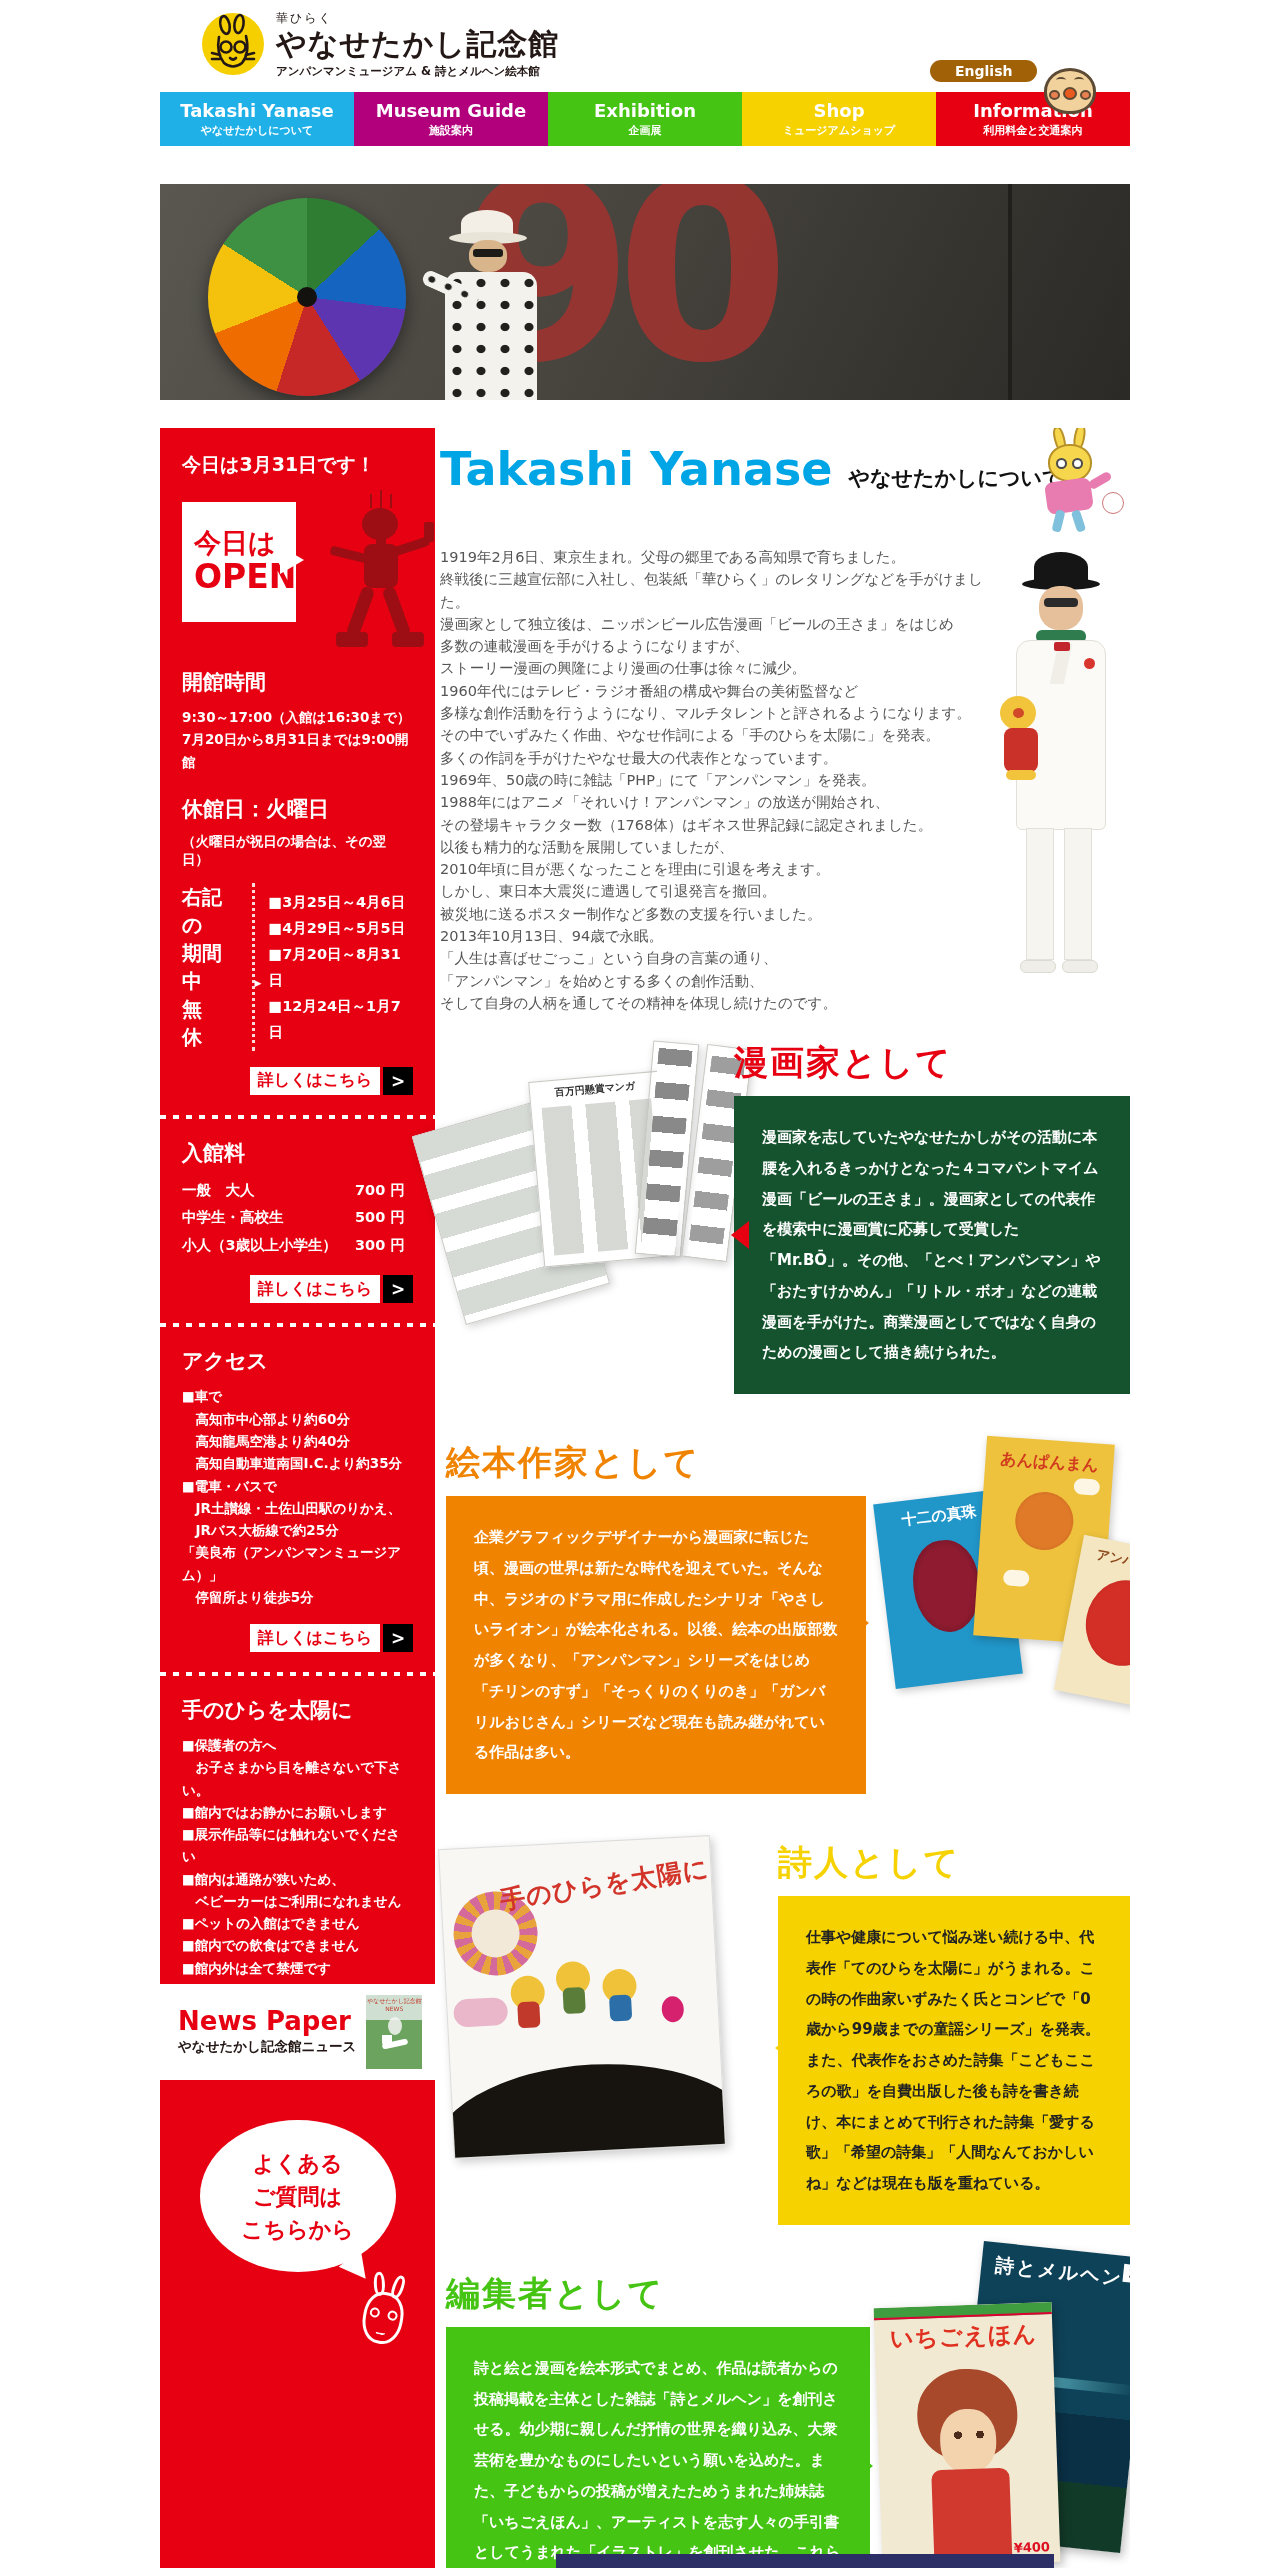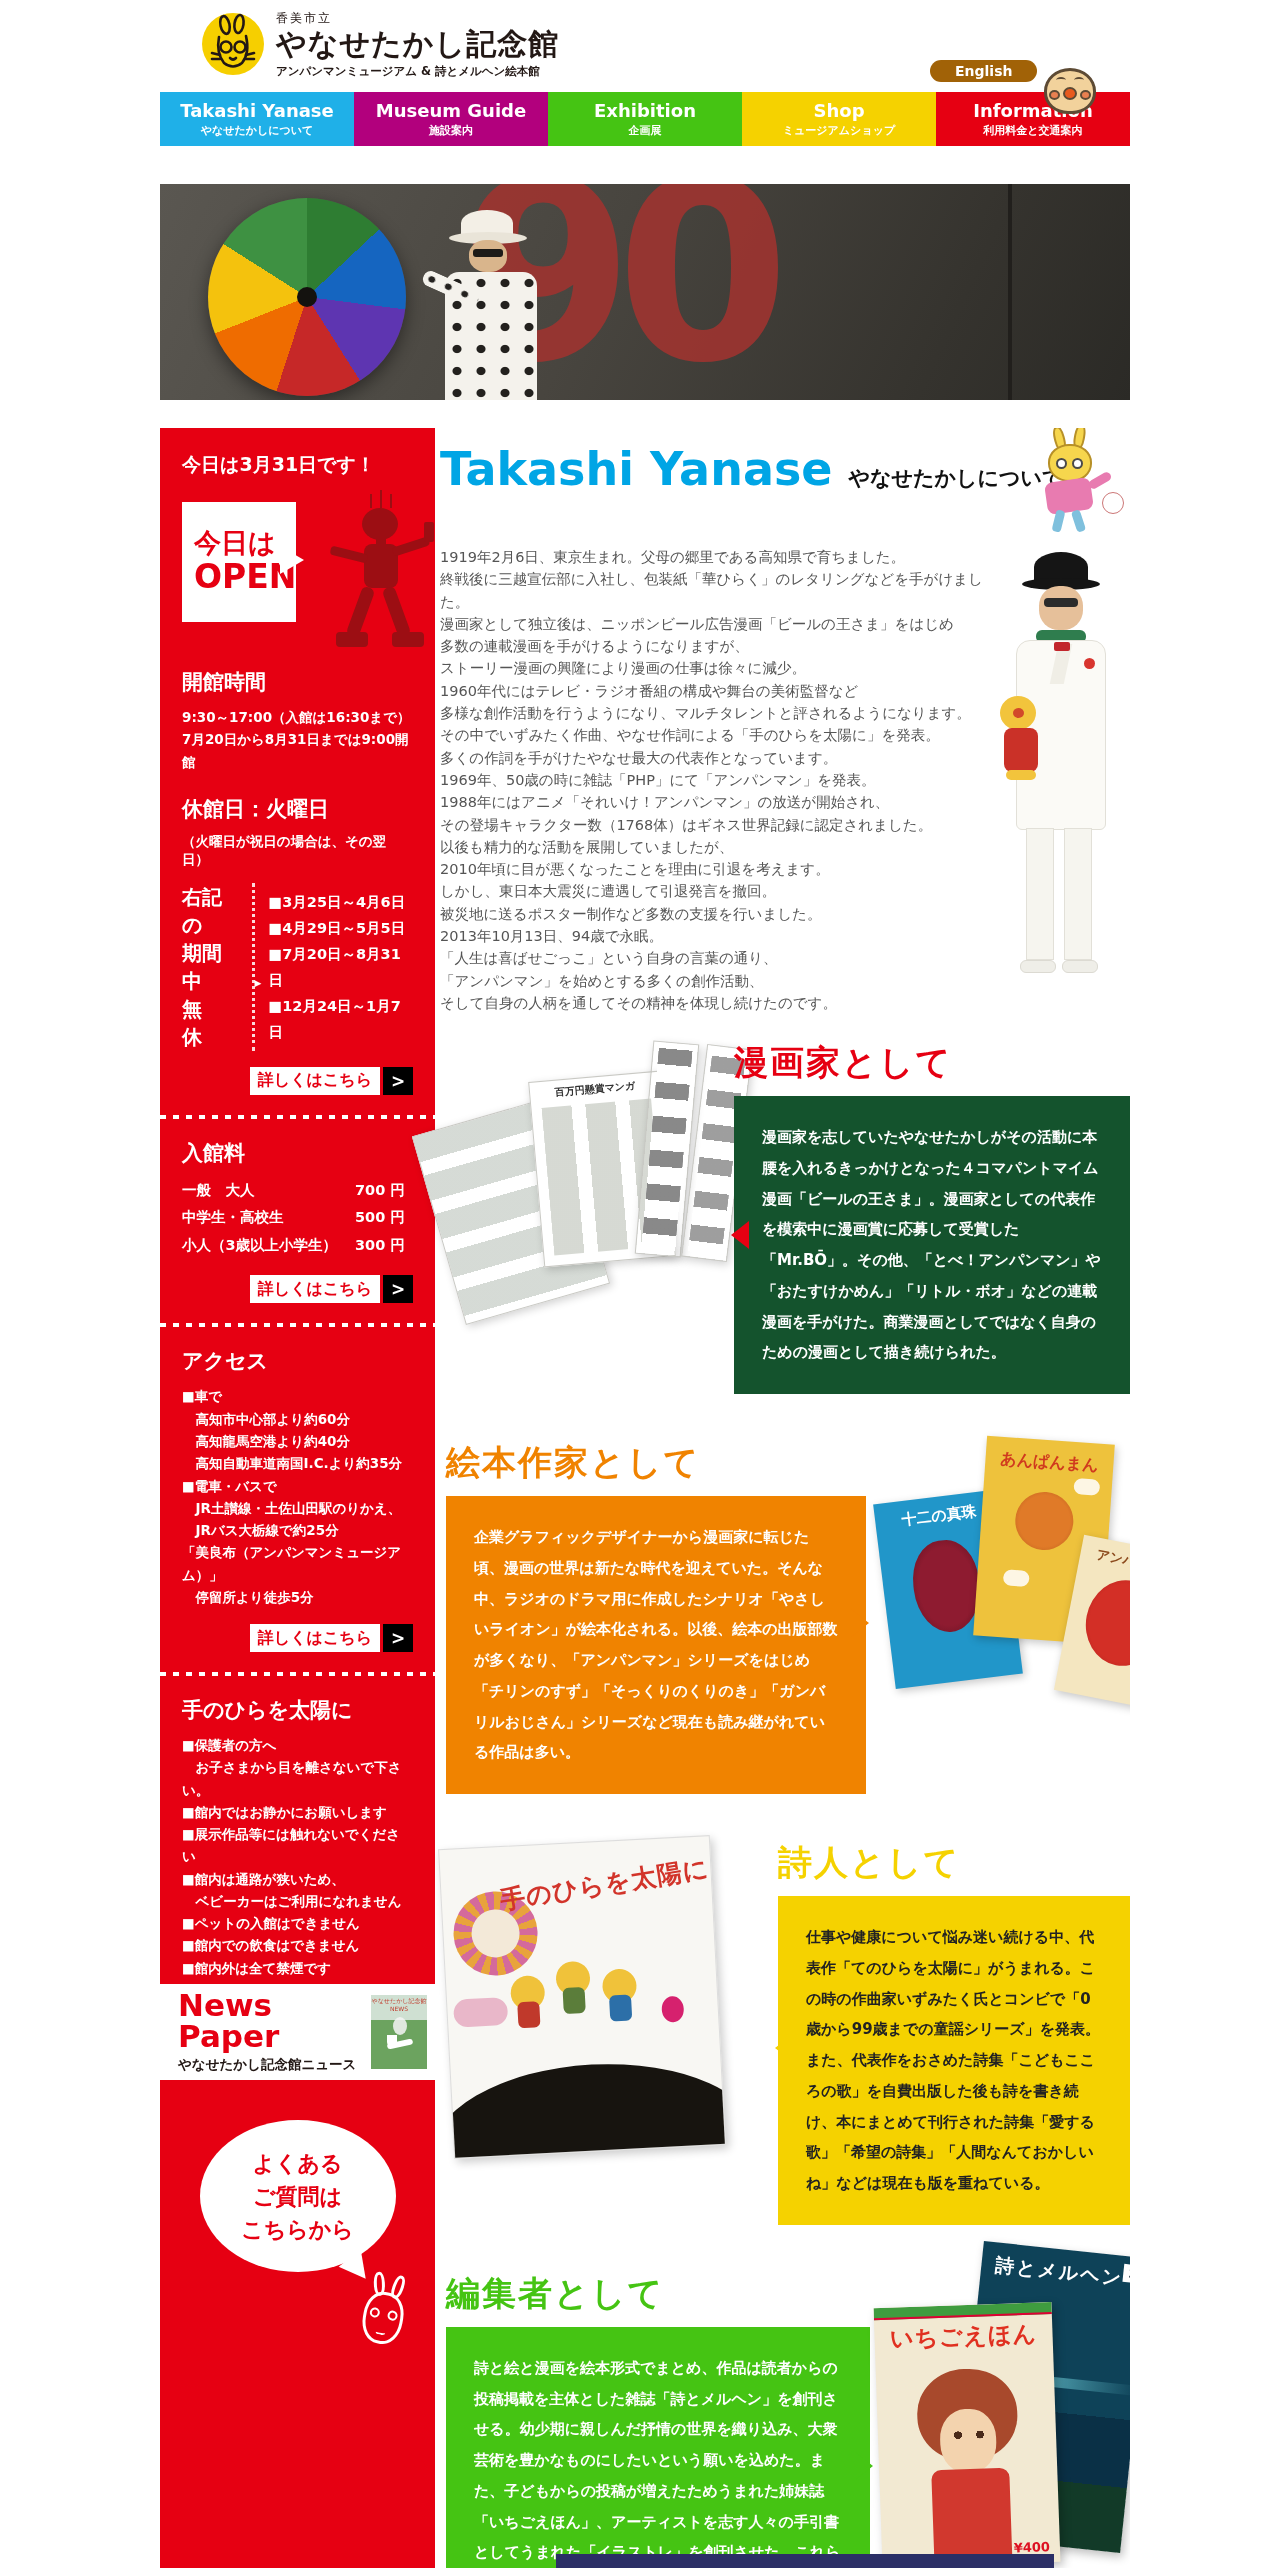--- a/index.html
+++ b/index.html
@@ -83,21 +83,21 @@
   .closed-row { display:flex; align-items:center; gap:14px; margin-top:14px; }
   .closed-label { font-size:20px; font-weight:bold; line-height:1.4; border-right:3px dotted rgba(255,255,255,.85); padding-right:10px; position:relative; }
   .closed-label:after { content:"▶"; position:absolute; right:-10px; top:56%; font-size:9px; color:#fff; }
   .periods { list-style:none; font-size:14.5px; font-weight:bold; line-height:1.8; }
   .more-btn { display:flex; justify-content:flex-end; align-items:center; margin-top:16px; cursor:pointer; }
   .more-label { background:#fff; color:#e60012; font-weight:bold; font-size:16px; height:28px; display:flex; align-items:center; padding:0 8px; }
   .more-arrow { background:#000; color:#fff; width:30px; height:28px; display:flex; align-items:center; justify-content:center; font-size:17px; font-weight:bold; margin-left:3px; }
   .price-row { display:flex; font-size:14.5px; font-weight:bold; line-height:1.9; }
   .price-row .pl { flex:1; } .price-row .pv { width:58px; }
   .sb-news { background:#fff; padding:12px 8px 12px 18px; display:flex; align-items:center; gap:10px; height:96px; cursor:pointer; }
-  .news-en { color:#e60012; font-weight:bold; font-size:31px; line-height:1; }
+  .news-en { color:#e60012; font-weight:bold; font-size:26px; line-height:1; }
   .news-ja { color:#231815; font-weight:bold; font-size:13.5px; margin-top:4px; }
   .news-book { position:relative; width:56px; height:74px; background:linear-gradient(#cfe0d2 0 34%, #6ca35f 34%); flex-shrink:0; overflow:hidden; }
   .news-book .nb-t { font-size:6px; color:#c0392b; text-align:center; line-height:1.3; padding-top:2px; }
   .news-book .nb-smoke { position:absolute; left:22px; top:22px; width:14px; height:18px; background:rgba(245,245,245,.85); border-radius:50%; }
   .news-book .nb-pipe { position:absolute; left:16px; top:46px; width:26px; height:6px; background:#fff; border-radius:3px; transform:rotate(-12deg); }
   .news-book .nb-bowl { position:absolute; left:16px; top:40px; width:10px; height:12px; background:#fff; border-radius:0 0 6px 6px; }
   .sb-faq { flex:1; position:relative; padding-top:26px; }
   .faq-bubble { position:relative; width:196px; height:152px; margin:14px auto 0; background:#fff; border-radius:50%; display:flex; align-items:center; justify-content:center; text-align:center; color:#e60012; font-weight:bold; font-size:22px; line-height:1.5; cursor:pointer; }
   .faq-bubble:after { content:""; position:absolute; right:20px; bottom:-22px; border:14px solid transparent; border-top:26px solid #fff; transform:rotate(-38deg); }
   .faq-rabbit { position:absolute; right:32px; top:212px; width:40px; height:52px; border:3px solid #fff; border-radius:45% 45% 46% 46%; transform:rotate(10deg); }
@@ -233,21 +233,21 @@
               <path d="M17 24 Q14 40 22 50 Q31 57 40 50 Q48 40 44 23"></path>
               <circle cx="24" cy="34" r="5.5"></circle>
               <circle cx="38" cy="34" r="5.5"></circle>
               <path d="M28 45 Q31 48 34 45"></path>
               <path d="M10 40 L18 42 M10 46 L18 46"></path>
               <path d="M52 40 L44 42 M52 46 L44 46"></path>
             </g>
           </svg>
         </div>
         <div class="logo-text">
-          <div class="logo-city">香美市立</div>
+          <div class="logo-city">華ひらく</div>
           <div class="logo-title">やなせたかし記念館</div>
           <div class="logo-sub">アンパンマンミュージアム &amp; 詩とメルヘン絵本館</div>
         </div>
       </div>
       <div class="eng-btn">English</div>
       <div class="anpanman">
         <div class="brow-l"></div>
           <div class="brow-r"></div>
         <div class="cheek-l"></div>
           <div class="cheek-r"></div>

